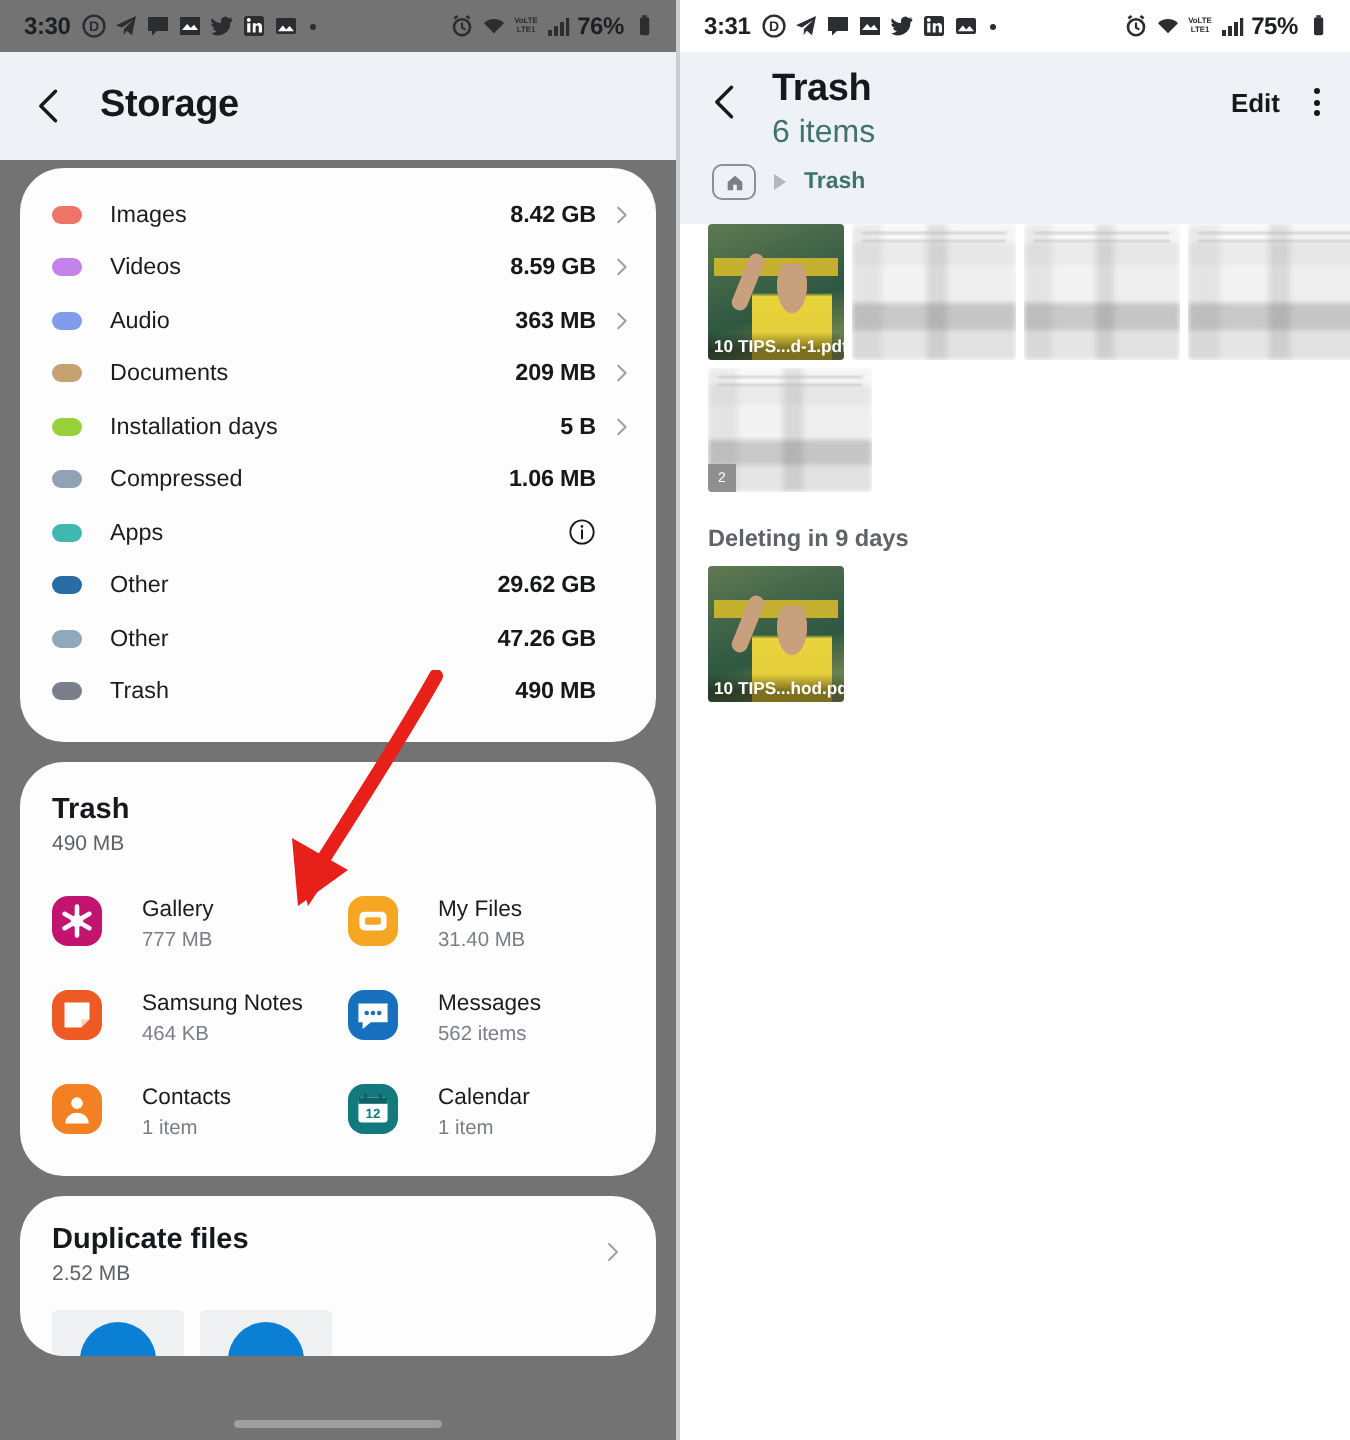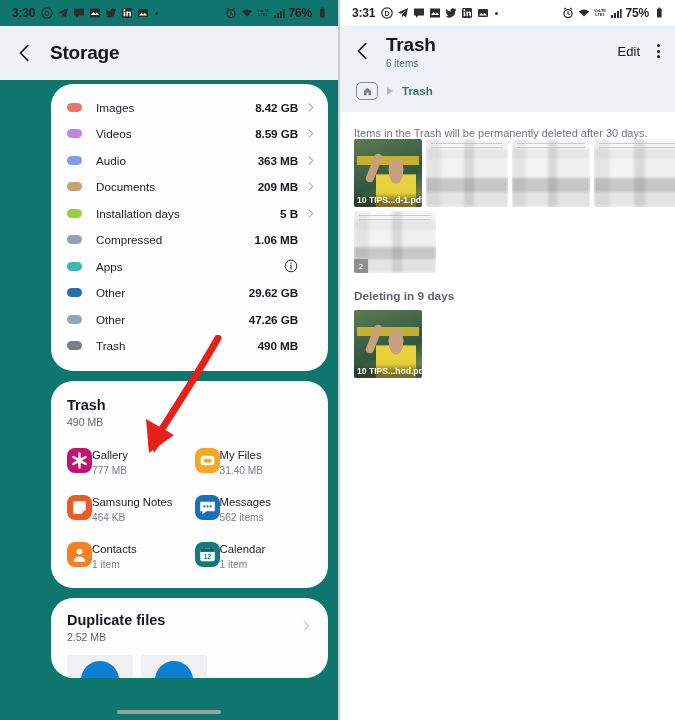--- a/index.html
+++ b/index.html
@@ -6,21 +6,21 @@
   html, body {
     width: 675px; height: 720px;
     font-family: "Liberation Sans", sans-serif;
     background: #ffffff;
     overflow: hidden;
   }
   .screens { display: flex; width: 675px; height: 720px; }
 
   
   .phone { position: relative; height: 720px; overflow: hidden; }
-  .phone-left  { width: 338px; background: #0f766e; }
+  .phone-left  { width: 338px; background: #737373; }
   .phone-right { width: 337px; background: #ffffff; border-left: 2px solid #c9ccd1; }
 
   
   .statusbar {
     height: 26px; display: flex; align-items: center;
     padding: 0 10px 0 12px; font-size: 11.5px; color: #1d1f22;
     font-weight: 600;
   }
   .sb-left { display: flex; align-items: center; gap: 4px; }
   .sb-time { font-size: 12px; font-weight: 700; letter-spacing: -0.2px; margin-right: 2px; }
@@ -34,40 +34,40 @@
   .hdr-left {
     height: 54px; display: flex; align-items: center; padding: 0 14px;
     background: #eef1f5;
   }
   .back-chev { width: 22px; height: 22px; color: #16181c; flex: none; }
   .hdr-title { font-size: 19px; font-weight: 700; color: #16181c; margin-left: 14px; letter-spacing: -0.2px; }
 
   .card {
     background: #fdfdfd; border-radius: 22px; margin: 0 10px 10px 10px;
   }
-  .scroll-left { height: calc(720px - 26px - 54px); overflow: hidden; padding-top: 4px; margin-left: 41px; }
+  .scroll-left { height: calc(720px - 26px - 54px); overflow: hidden; padding-top: 4px; }
 
   
   .srow {
     display: flex; align-items: center; height: 26.5px; padding: 0 12px 0 16px;
   }
   .dot { width: 15px; height: 9px; border-radius: 6px; flex: none; }
   .srow-label { font-size: 11.7px; color: #1a1c20; margin-left: 14px; }
   .srow-val { margin-left: auto; font-size: 11.7px; font-weight: 700; color: #16181c; letter-spacing: -0.1px; }
   .chev-sm { width: 11px; height: 11px; margin-left: 7px; color: #9aa0a6; flex:none; }
   .chev-spacer { width: 18px; flex: none; }
   .info-ico { margin-left: auto; width: 14px; height: 14px; color: #16181c; }
   .list-pad-top { height: 10px; } .list-pad-bot { height: 12px; }
 
   
   .trash-card { padding: 16px 16px 18px 16px; }
   .trash-title { font-size: 14.5px; font-weight: 600; color: #16181c; }
   .trash-sub { font-size: 10.5px; color: #5f6368; margin-top: 3px; }
   .apps-grid { display: grid; grid-template-columns: 1fr 1fr; gap: 16px 10px; margin-top: 17px; }
-  .app { display: flex; align-items: center; gap: 0; }
+  .app { display: flex; align-items: center; gap: 20px; }
   .app-ico { width: 25px; height: 25px; border-radius: 8px; flex: none; display:flex; align-items:center; justify-content:center; }
   .app-ico svg { display:block; }
   .app-name { font-size: 11.3px; color: #1a1c20; }
   .app-meta { font-size: 10.2px; color: #7a7f85; margin-top: 2px; }
 
   
   .dup-card { padding: 14px 16px 0 16px; position: relative; height: 80px; overflow:hidden; }
   .dup-title { font-size: 14.5px; font-weight: 600; color: #16181c; }
   .dup-sub { font-size: 10.5px; color: #5f6368; margin-top: 3px; }
   .dup-chev { position: absolute; right: 16px; top: 22px; width: 12px; height: 12px; color: #9aa0a6; }
@@ -85,23 +85,23 @@
 
   
   .arrow { position: absolute; left: 140px; top: 335px; width: 86px; height: 122px; pointer-events: none; }
 
   
   .hdr-right { padding: 6px 12px 0 12px; background: #eef1f5; }
   .hdr-right-top { display: flex; align-items: flex-start; height: 46px; }
   .hr-back { width: 22px; height: 22px; color: #16181c; margin-top: 8px; flex: none; }
   .hr-titles { margin-left: 12px; margin-top: 2px; }
   .hr-title { font-size: 19px; font-weight: 700; color: #16181c; letter-spacing: -0.2px; }
-  .hr-sub { font-size: 10px; color: #41736f; margin-top: 2px; }
+  .hr-sub { font-size: 16px; color: #41736f; margin-top: 2px; }
   .hr-actions { margin-left: auto; display: flex; align-items: center; gap: 14px; margin-top: 10px; }
-  .hr-edit { font-size: 13px; font-weight: 400; color: #16181c; }
+  .hr-edit { font-size: 13px; font-weight: 700; color: #16181c; }
   .kebab { display: flex; flex-direction: column; gap: 2.5px; align-items: center; padding: 2px 3px; }
   .kebab i { width: 3px; height: 3px; background: #16181c; border-radius: 50%; display:block; }
 
   .breadcrumb { display: flex; align-items: center; gap: 9px; padding: 4px 0 12px 4px; background: #eef1f5; }
   .bc-home { width: 22px; height: 18px; border: 1.4px solid #8b9096; border-radius: 5px; display:flex; align-items:center; justify-content:center; }
   .bc-tri { width: 0; height: 0; border-left: 6px solid #b2b7bd; border-top: 4px solid transparent; border-bottom: 4px solid transparent; }
   .bc-text { font-size: 11.5px; color: #3f736e; font-weight: 600; }
 
   .notice { font-size: 11px; color: #70757a; padding: 15px 14px 0 14px; }
   .group-title { font-size: 11.8px; font-weight: 700; color: #5e6367; padding: 16px 14px 7px 14px; }
@@ -558,21 +558,20 @@
         <span class="bc-home">
           <svg width="11" height="11" viewBox="0 0 24 24">
               <path d="M4 11 12 4l8 7v9h-6v-6h-4v6H4z" fill="#7b8086"></path>
             </svg>
         </span>
         <span class="bc-tri"></span>
         <span class="bc-text">Trash</span>
       </div>
     </div>
 
-    <div class="notice">Items in the Trash will be permanently deleted after 30 days.</div>
 
 
     <div class="thumb-row">
       <div class="thumb thumb-poster">
         <div class="poster-band"></div>
         <div class="poster-arm"></div>
         <div class="poster-person"></div>
         <div class="thumb-label">10 TIPS...d-1.pdf</div>
       </div>
       <div class="thumb thumb-doc thumb-w1">

